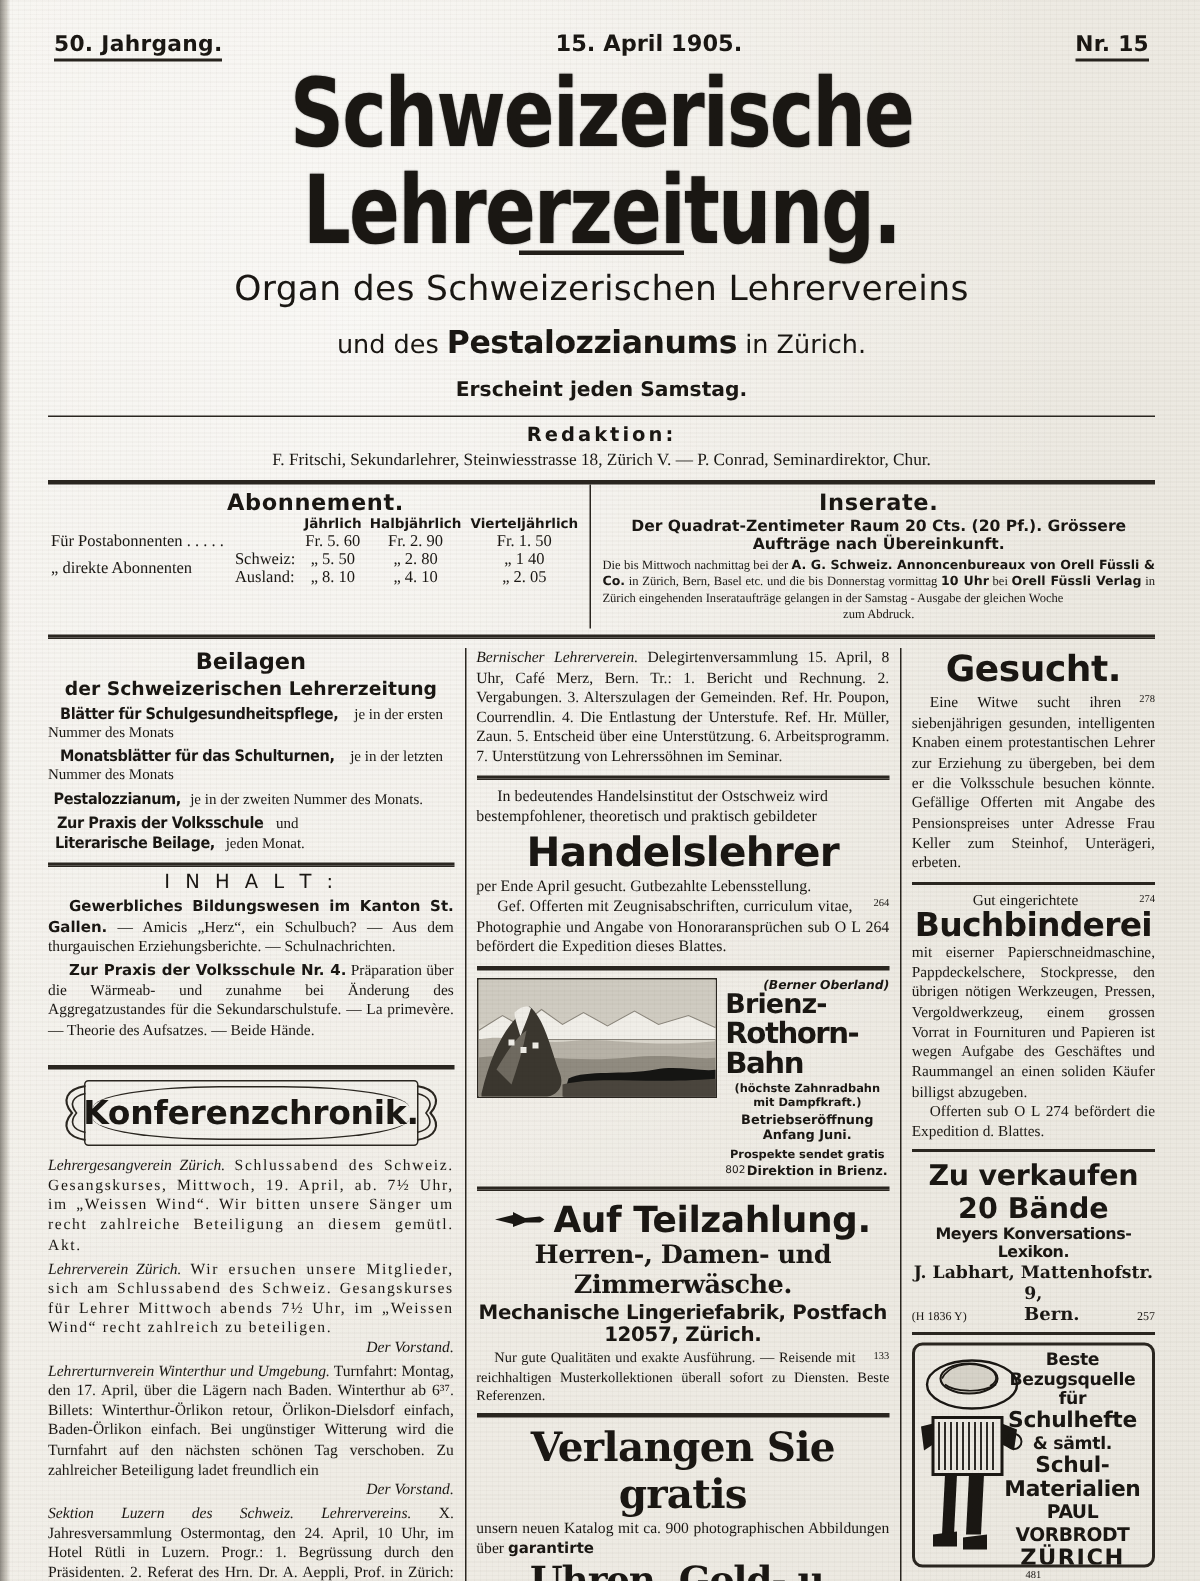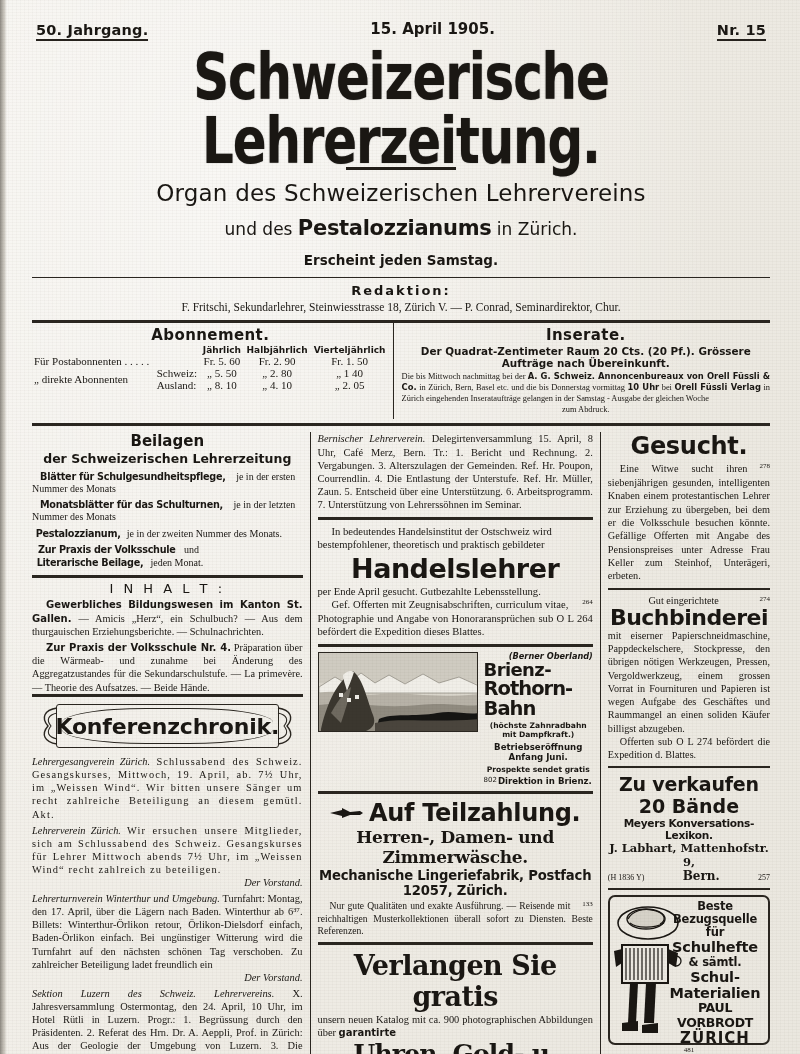--- a/index.html
+++ b/index.html
@@ -87,21 +87,21 @@
   .beil-h2 { text-align:center; font-family:"DejaVu Sans", sans-serif; font-weight:bold; font-size:12.5px; margin-top:1px; }
   .beil-row { font-size:10px; margin-top:3.5px; line-height:1.2; }
   .beil-row b { font-family:"DejaVu Sans", sans-serif; font-weight:bold; font-size:10.5px; letter-spacing:-.3px; transform:scaleX(.92); display:inline-block; }
 
   .inhalt-rule { border-top:2px solid #2a2620; border-bottom:1px solid #2a2620; height:3px; margin:6px 0 3px; }
   .inhalt-h { text-align:center; font-family:"DejaVu Sans", sans-serif; font-size:13px; letter-spacing:3px; }
   .inhalt-p { font-size:10.3px; line-height:1.3; text-align:justify; text-indent:14px; margin-top:2px; }
   .inhalt-p b { font-family:"DejaVu Sans", sans-serif; font-weight:bold; font-size:10px; }
 
   
-  .kc-wrap { margin-top:0; position:relative; height:58px; }
+  .kc-wrap { margin-top:16px; position:relative; height:58px; }
   .kc-rule { border-top:2px solid #2a2620; border-bottom:1px solid #2a2620; height:3px; }
   .kc-box { position:absolute; left:6px; right:6px; top:10px; height:44px; }
   .kc-box .inner {
     position:absolute; left:18px; right:18px; top:0; bottom:0;
     border:1.6px solid #2a2620; border-radius:3px;
     display:flex; align-items:center; justify-content:center;
   }
   .kc-box .inner::before{
     content:""; position:absolute; left:5px; right:5px; top:3px; bottom:3px;
     border-top:1px solid #2a2620; border-bottom:1px solid #2a2620; border-radius:40%;

